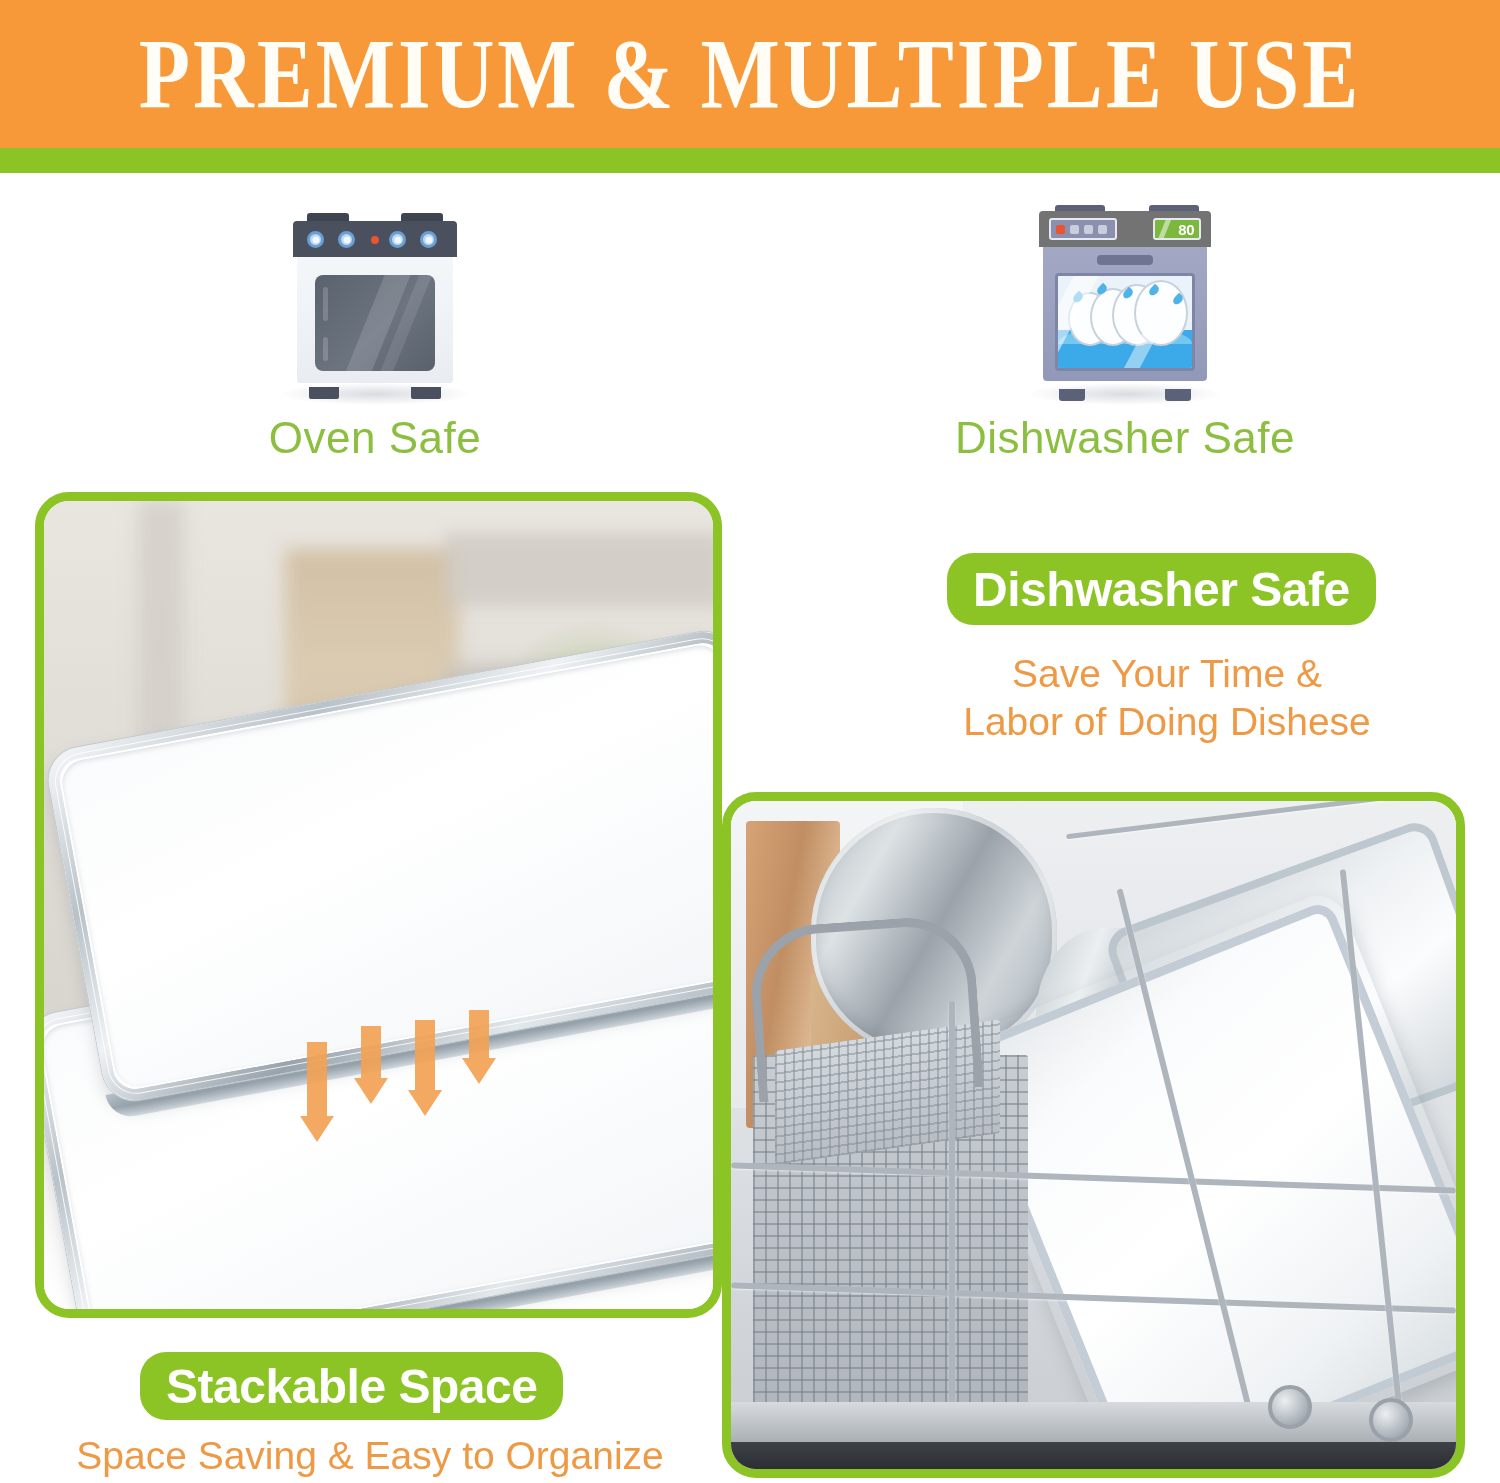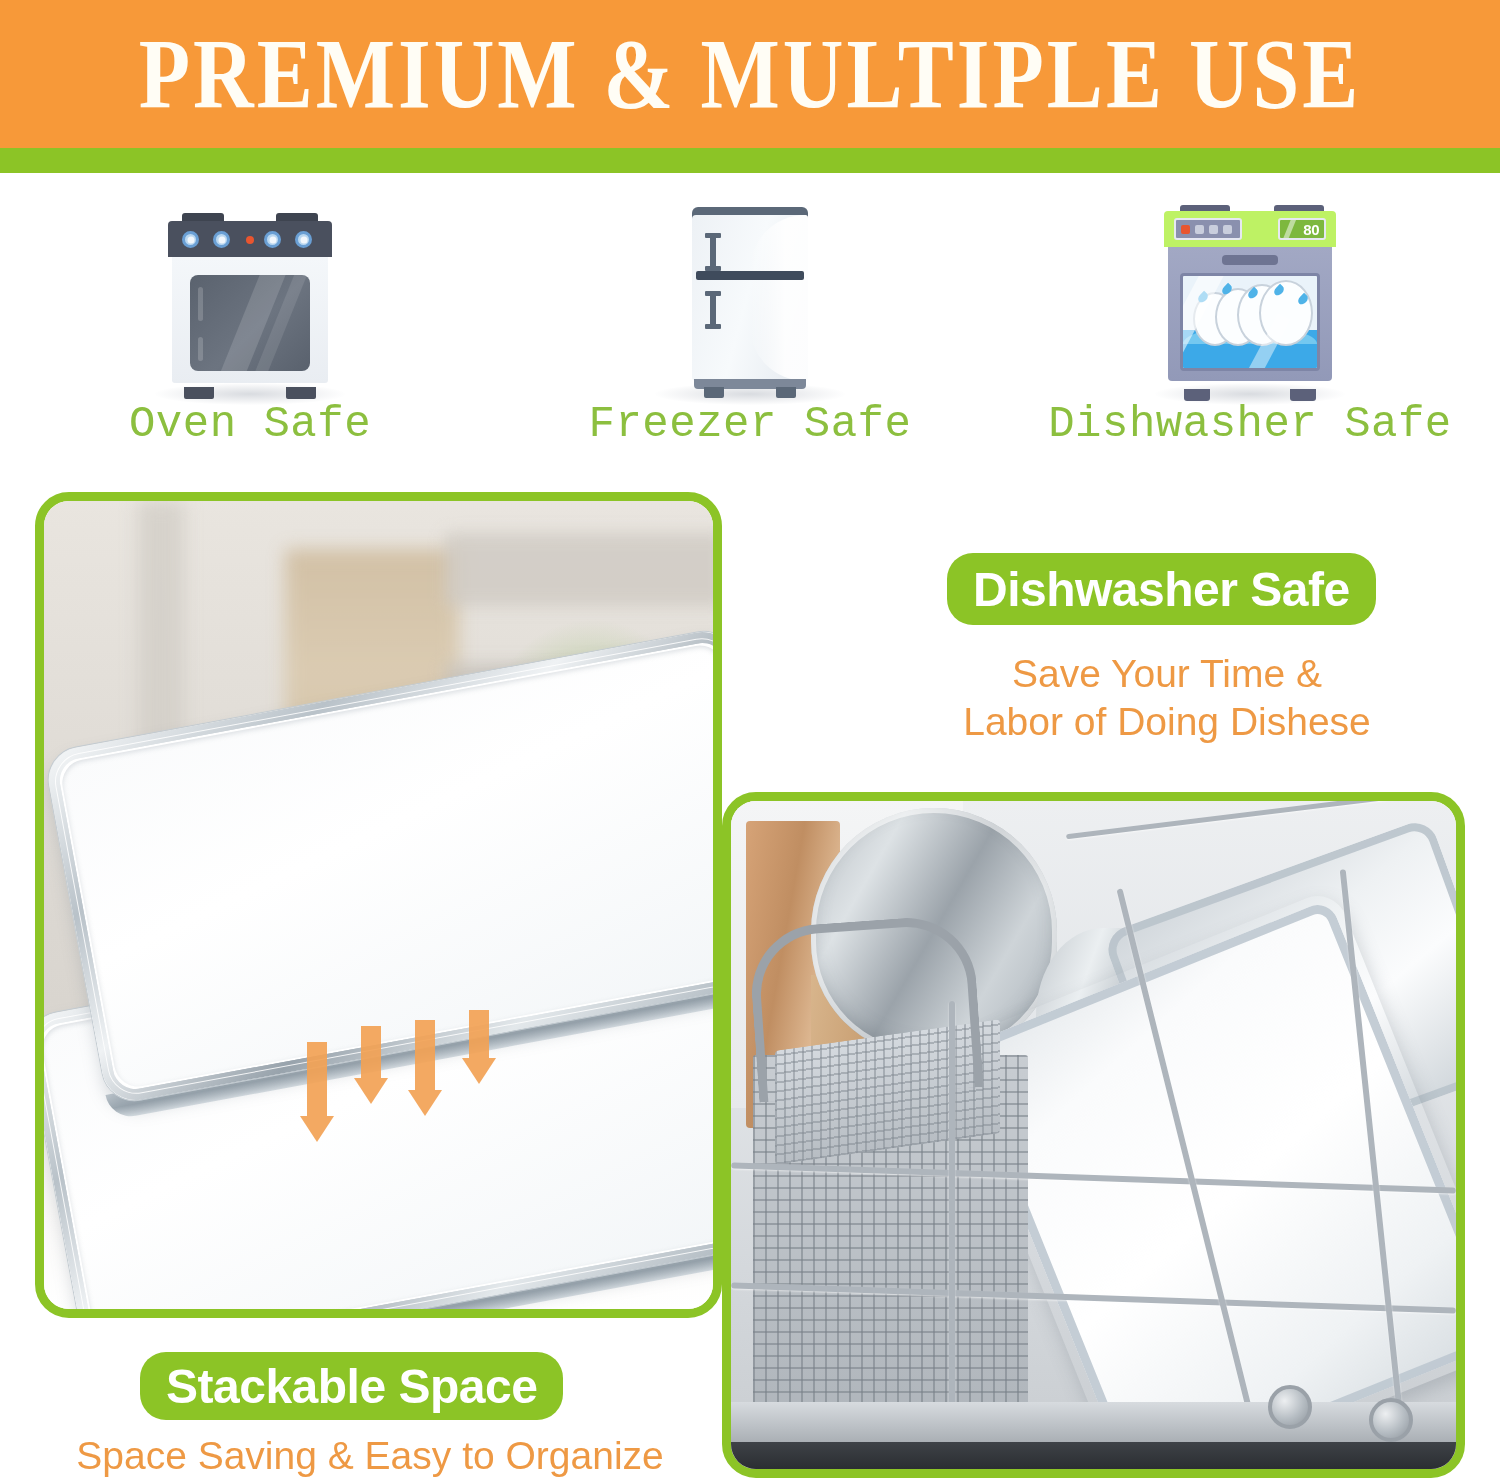--- a/index.html
+++ b/index.html
@@ -51,25 +51,25 @@
   .feature {
     flex: 1;
     display: flex;
     flex-direction: column;
     align-items: center;
     justify-content: flex-start;
     padding-top: 18px;
   }
   .feature-art { height: 208px; display: flex; align-items: flex-end; justify-content: center; }
   .feature-label {
-    font-family: Liberation Mono, monospace;
+    font-family: Liberation Sans, sans-serif;
     font-size: 44px;
     font-weight: 400;
     color: #8CBF3F;
-    margin-top: 0;
+    margin-top: 14px;
     letter-spacing: 0.5px;
     white-space: nowrap;
   }
 
   
   .appliance-wrap { position: relative; width: 220px; height: 200px; }
   .appliance-shadow {
     position: absolute; left: 50%; bottom: -6px;
     transform: translateX(-50%);
     width: 190px; height: 22px;
@@ -128,21 +128,21 @@
     content:""; position:absolute; left:-5px; width:16px; height:5px; background:#5B6878; border-radius:1px;
   }
   .fridge-handle::before { top:0; }
   .fridge-handle::after { bottom:0; }
   .fridge-foot { position:absolute; bottom:-9px; width:20px; height:11px; background:#5B6878; border-radius:0 0 2px 2px; }
   .fridge-base { position:absolute; left:2px; bottom:0; width:112px; height:10px; background:#7D8899; border-radius:0 0 4px 4px; }
 
   
   .dw { position:absolute; left:24px; bottom:8px; width:172px; height:186px; }
   .dw-foot-top { position:absolute; top:0; width:50px; height:9px; background:#5C617A; border-radius:3px 3px 0 0; }
-  .dw-topbar { position:absolute; left:0; top:6px; width:172px; height:36px; background:#bef264; border-radius:4px 4px 0 0; }
+  .dw-topbar { position:absolute; left:0; top:6px; width:172px; height:36px; background:#737373; border-radius:4px 4px 0 0; }
   .dw-btnpanel { position:absolute; left:10px; top:7px; width:68px; height:22px; background:#8A90AE; border-radius:3px; border:2px solid #E6E8F2; display:flex; align-items:center; gap:5px; padding-left:5px; }
   .dw-btn { width:9px; height:9px; border-radius:2px; background:#C9CEDD; }
   .dw-btn.red { background:#E8552F; }
   .dw-lcd { position:absolute; right:10px; top:7px; width:48px; height:22px; background:#7DB83E; border-radius:3px; border:2px solid #E6E8F2; overflow:hidden; }
   .dw-lcd-slash { position:absolute; left:6px; top:-6px; width:5px; height:36px; background:rgba(255,255,255,0.5); transform:rotate(22deg); }
   .dw-lcd-txt { position:absolute; right:5px; top:1px; font-family:"Liberation Sans", sans-serif; font-size:15px; font-weight:700; color:#FFFFFF; letter-spacing:-0.5px; }
   .dw-body { position:absolute; left:4px; top:42px; width:164px; height:134px; background: linear-gradient(180deg,#A2A8C4 0%, #9299B8 100%); border-radius:0 0 4px 4px; }
   .dw-grip { position:absolute; left:50%; transform:translateX(-50%); top:8px; width:56px; height:10px; background:#6E7492; border-radius:4px; }
   .dw-window { position:absolute; left:12px; top:26px; width:140px; height:98px; background:#EAF3FA; border:3px solid #7E85A6; border-radius:4px; overflow:hidden; }
   .dw-water { position:absolute; left:0; bottom:0; width:100%; height:38px; background:#3CA9E8; }
@@ -404,40 +404,20 @@
             </div>
           </div>
           <div class="oven-leg" style="left:16px;"></div>
           <div class="oven-leg" style="left:118px;"></div>
         </div>
       </div>
     </div>
     <div class="feature-label">Oven Safe</div>
   </div>
 
-  <div class="feature">
-    <div class="feature-art">
-      <div class="appliance-wrap">
-        <div class="appliance-shadow"></div>
-        <div class="fridge">
-          <div class="fridge-cap"></div>
-          <div class="fridge-body">
-            <div class="fridge-curve"></div>
-          </div>
-          <div class="fridge-split"></div>
-          <div class="fridge-handle" style="top:26px; height:38px;"></div>
-          <div class="fridge-handle" style="top:84px; height:38px;"></div>
-          <div class="fridge-base"></div>
-          <div class="fridge-foot" style="left:12px;"></div>
-          <div class="fridge-foot" style="left:84px;"></div>
-        </div>
-      </div>
-    </div>
-    <div class="feature-label">Freezer Safe</div>
-  </div>
 
   <div class="feature">
     <div class="feature-art">
       <div class="appliance-wrap">
         <div class="appliance-shadow"></div>
         <div class="dw">
           <div class="dw-foot-top" style="left:16px;"></div>
           <div class="dw-foot-top" style="left:110px;"></div>
           <div class="dw-topbar">
             <div class="dw-btnpanel">

